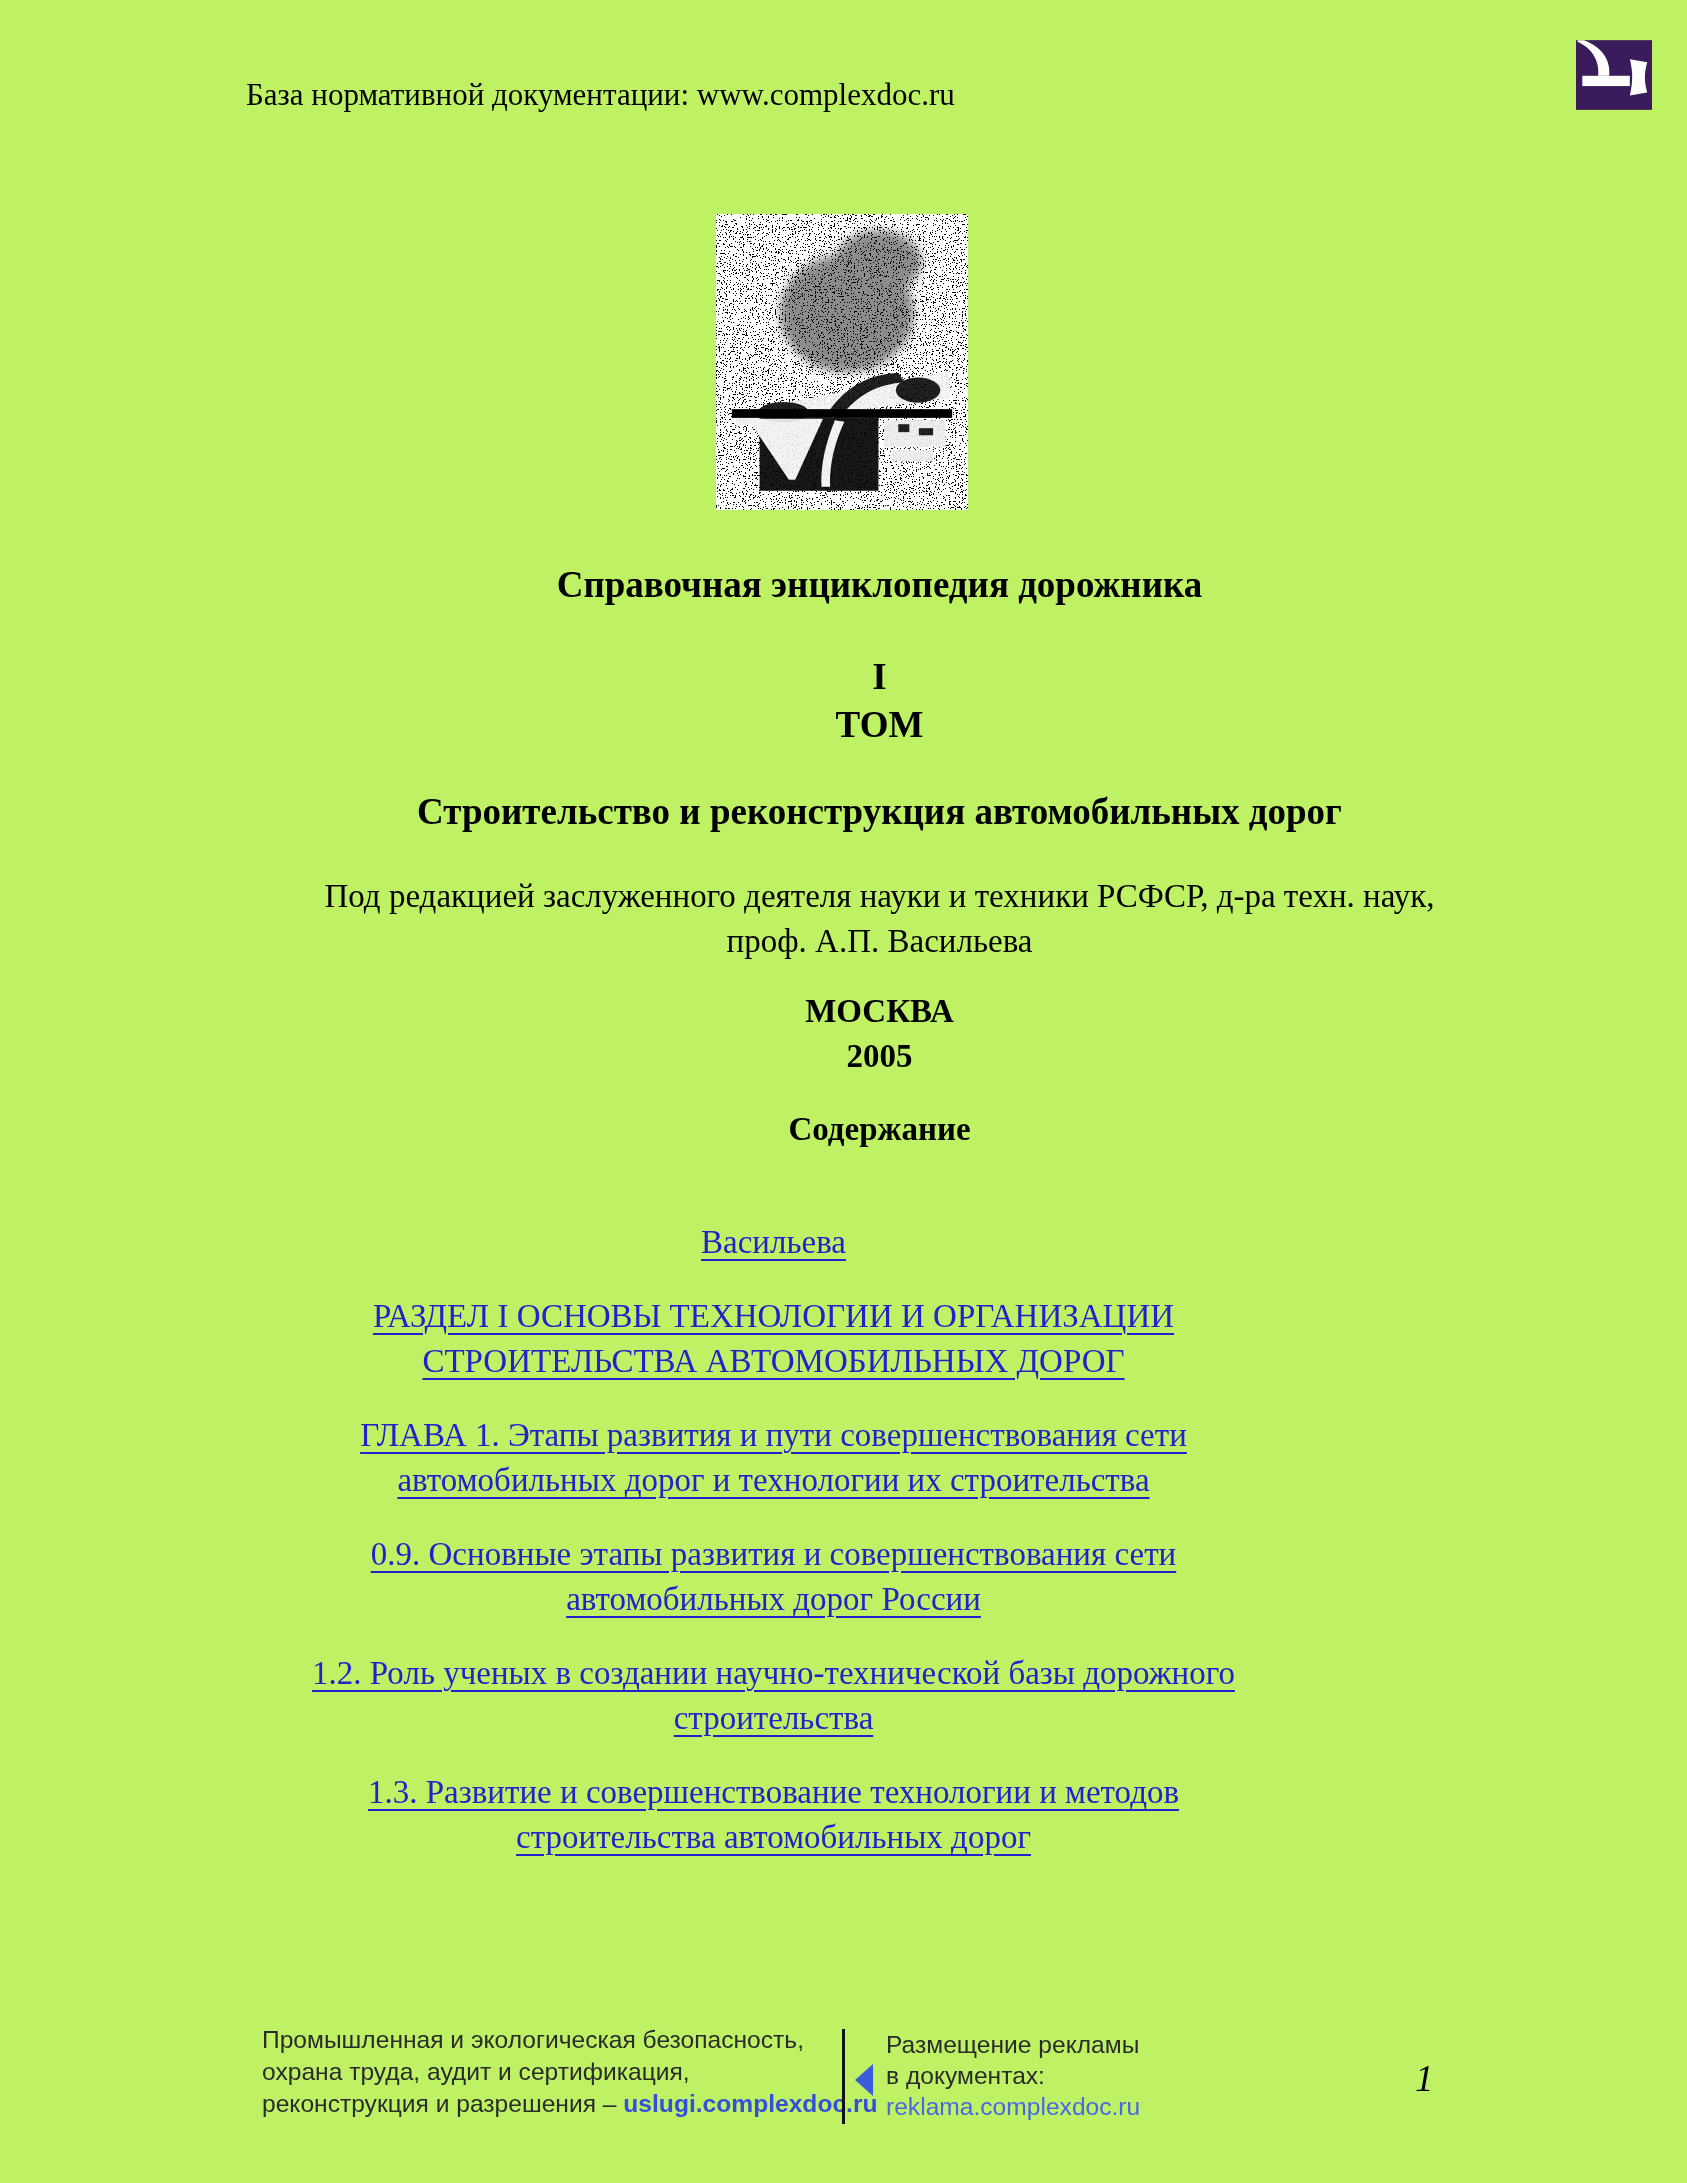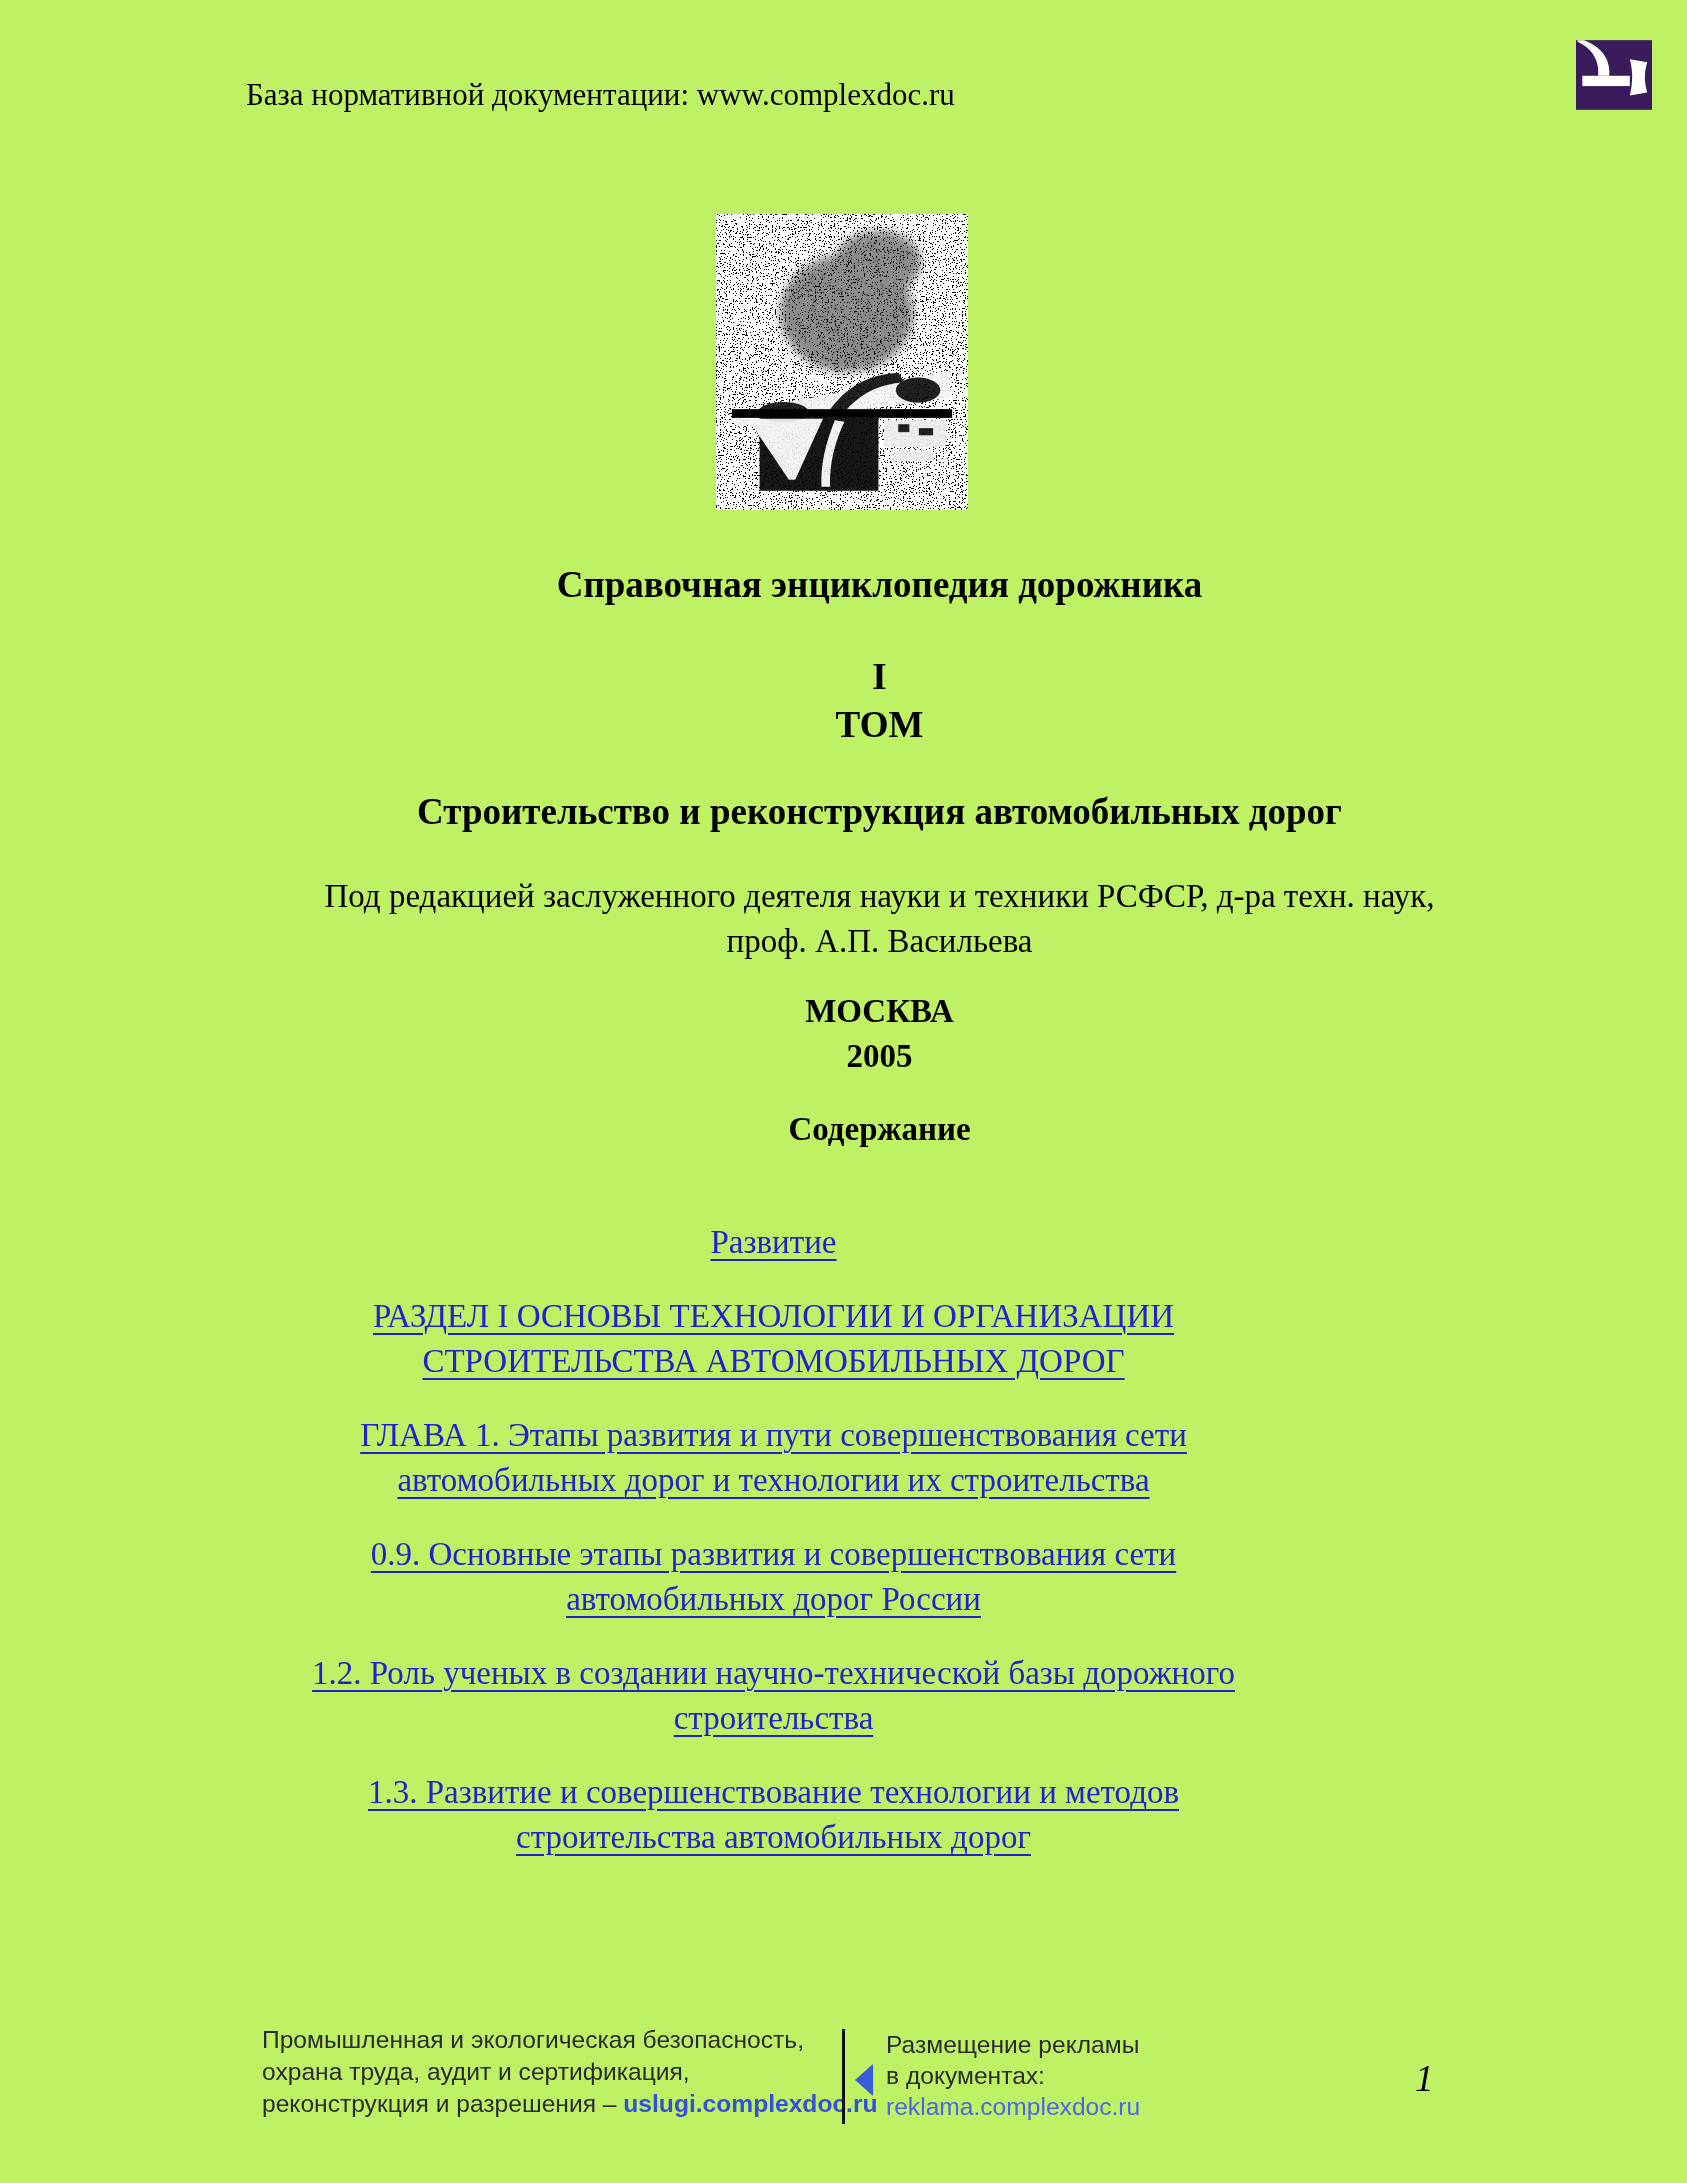--- a/index.html
+++ b/index.html
@@ -166,21 +166,21 @@
   <div class="abs centerline city-year-block">
     <span class="toc-line">МОСКВА</span><br>
     <span class="toc-line">2005</span>
   </div>
 
   <div class="abs centerline contents-head">Содержание</div>
 
   <div class="abs toc">
 
     <a href="#">
-      <span class="toc-line">Развитие</span>
+      <span class="toc-line">Васильева</span>
     </a>
 
     <a href="#">
       <span class="toc-line">РАЗДЕЛ I ОСНОВЫ ТЕХНОЛОГИИ И ОРГАНИЗАЦИИ</span><br>
       <span class="toc-line">СТРОИТЕЛЬСТВА АВТОМОБИЛЬНЫХ ДОРОГ</span>
     </a>
 
     <a href="#">
       <span class="toc-line">ГЛАВА 1. Этапы развития и пути совершенствования сети</span><br>
       <span class="toc-line">автомобильных дорог и технологии их строительства</span>

